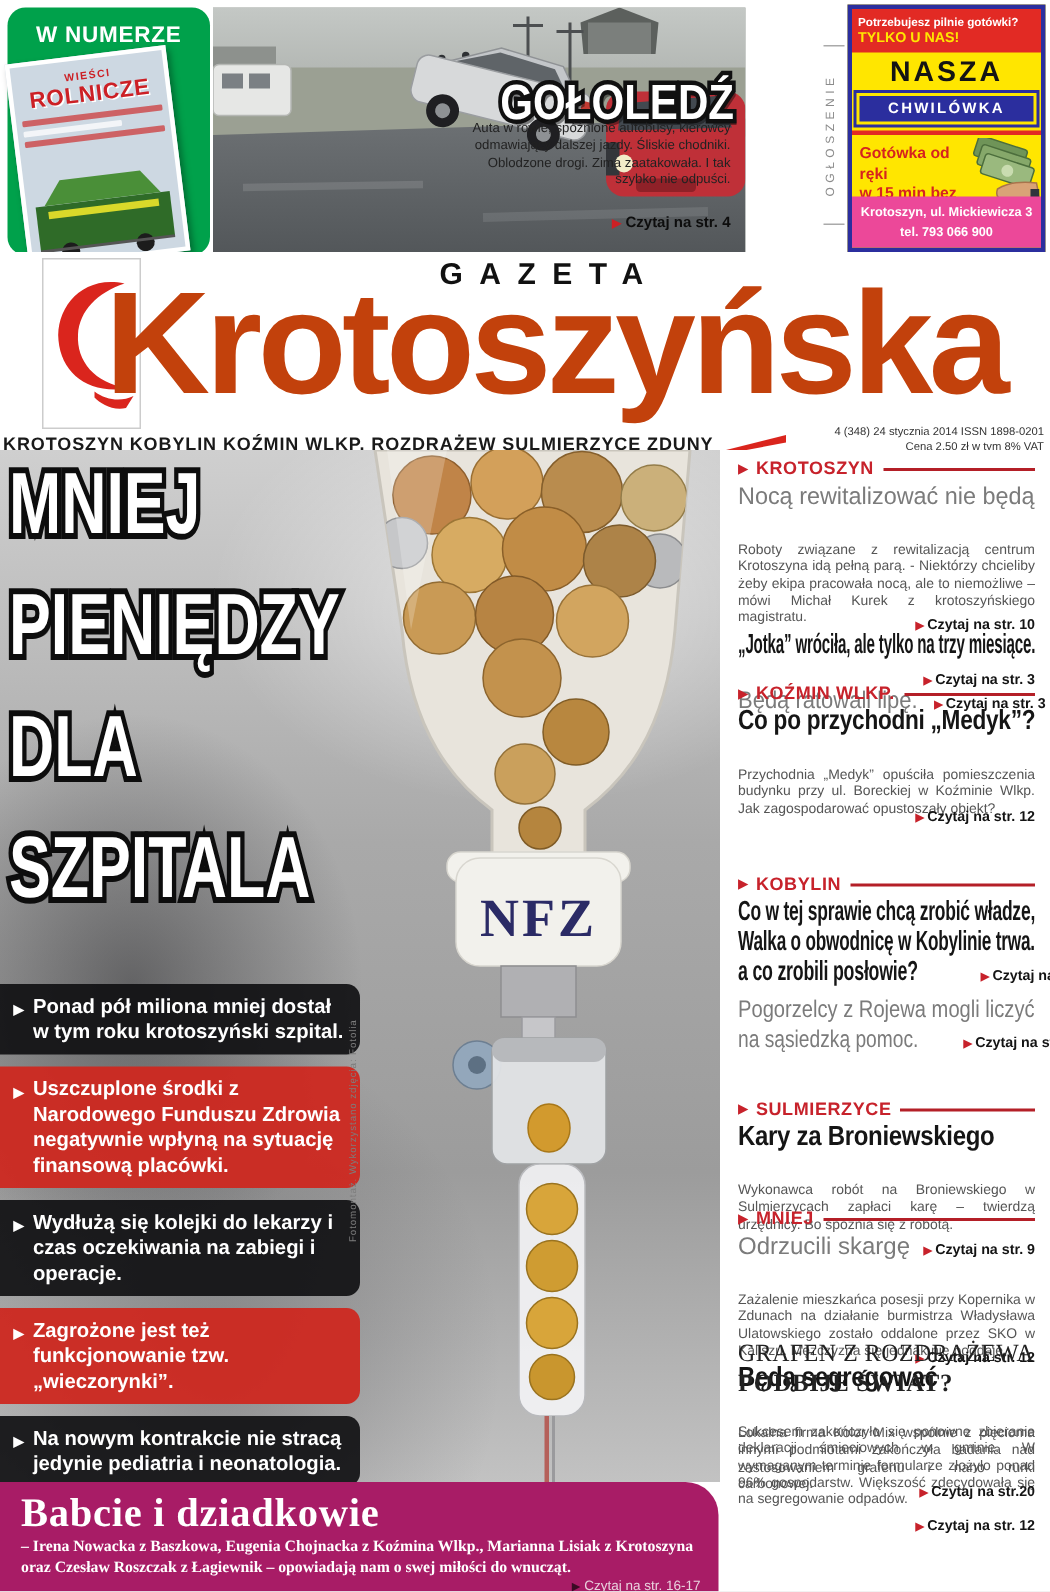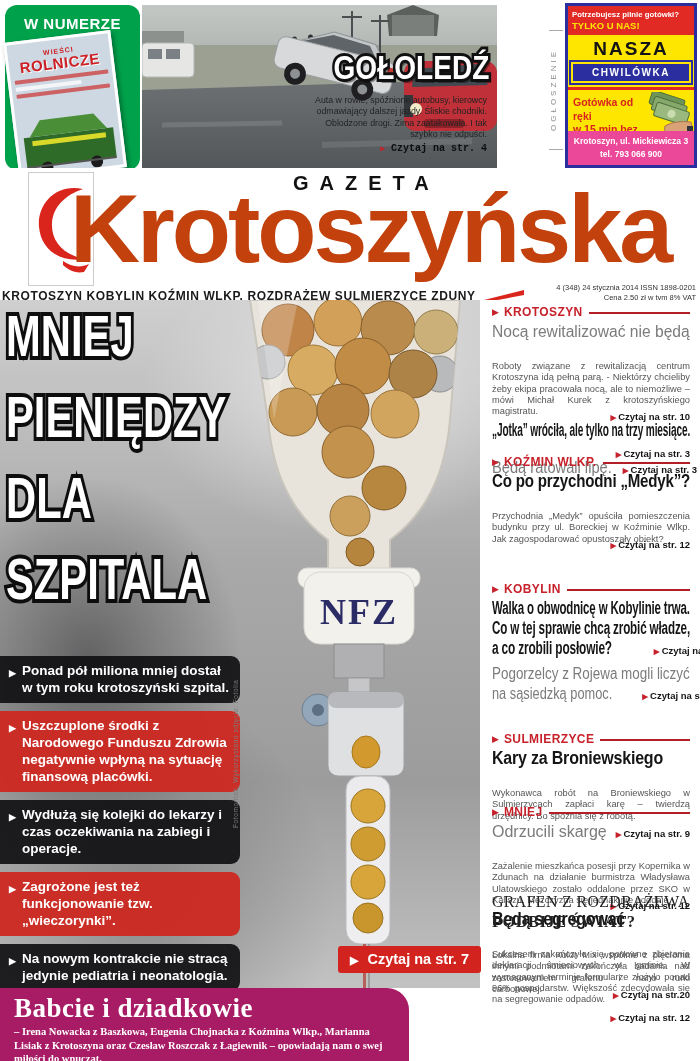--- a/index.html
+++ b/index.html
@@ -18,21 +18,21 @@
   .magcard .bars div:nth-child(2){width:70%;background:#fff;}
   .magcard svg{position:absolute;bottom:0;left:0;}
   .topphoto{position:absolute;left:142px;top:5px;width:355px;height:163px;overflow:hidden;background:#9aa09a;}
   .golo{position:absolute;right:8px;top:44px;height:40px;}
   .golo span{position:absolute;right:0;top:0;white-space:nowrap;font-weight:700;font-size:33px;
              transform:scaleX(.85);transform-origin:100% 50%;letter-spacing:0;}
   .golo .stk{-webkit-text-stroke:6px #101010;color:#101010;text-shadow:3px 4px 0 rgba(10,10,10,.45);}
   .golo .fil{color:#fff;}
   .golo-body{position:absolute;right:10px;bottom:12px;width:178px;text-align:right;
              font-size:8.8px;line-height:1.28;color:#222;}
-  .golo-rm{margin-top:3px;font-size:10px;font-weight:700;color:#0d0d0d;font-family:Liberation Mono, monospace;}
+  .golo-rm{margin-top:18px;font-size:10px;font-weight:700;color:#0d0d0d;}
   .golo-rm .ar{color:#cc2025;font-size:8px;}
   .vlab{position:absolute;left:549px;top:30px;height:110px;width:14px;
         writing-mode:vertical-rl;transform:rotate(180deg);font-size:8px;color:#8b8b8b;
         letter-spacing:3px;text-align:center;border-top:1px solid #aaa;border-bottom:1px solid #aaa;padding:4px 0;}
   .ad{position:absolute;left:565px;top:3px;width:132px;height:165px;background:#ffe600;
       border:3px solid #2b2e9e;box-sizing:border-box;}
   .ad .red{background:#e22a24;color:#fff;font-weight:700;font-size:7.8px;padding:4px 3px 3px 4px;line-height:1.3;}
   .ad .red .y{color:#ffe600;font-size:9.5px;}
   .ad .nasza{color:#141414;font-weight:700;font-size:19px;text-align:center;letter-spacing:2px;padding:3px 0 2px;}
   .ad .chwil{background:#2b2e9e;border:2px solid #ffe600;margin:0 3px;color:#fff;font-weight:700;
@@ -90,21 +90,21 @@
   .hl-light{font-size:16px;color:#7b7b7b;}
   .hl-bold{font-size:16px;font-weight:700;color:#151515;letter-spacing:-.2px;}
   .hl-serif{font-family:"Liberation Serif",serif;font-size:16.5px;color:#222;letter-spacing:.4px;}
   .news-body{font-size:9.3px;line-height:11.3px;color:#555;text-align:justify;margin-top:18px;}
   .rm{font-size:9.5px;font-weight:700;color:#141414;white-space:nowrap;}
   .rm .ar{color:#c7222b;font-size:7.5px;margin-right:2px;}
   .hl-row .rm{margin-left:auto;}
   .rm-row{text-align:right;margin-top:1px;height:11px;}
   .rm-row.overlap{margin-top:-11px;}
   
-  .babcie{position:absolute;left:0;top:988px;width:409px;height:73px;background:#a81c66;
+  .babcie{position:absolute;left:0;top:988px;width:479px;height:73px;background:#a81c66;
           border-top-right-radius:22px;color:#fff;box-sizing:border-box;padding:7px 12px 0 14px;
           font-family:"Liberation Serif",serif;}
   .babcie h1{margin:0;font-size:27px;font-weight:700;letter-spacing:.5px;line-height:1;}
   .babcie .bb{font-size:10.5px;font-weight:700;line-height:1.3;margin-top:3px;}
   .babcie .brm{text-align:right;font-family:"Liberation Sans",sans-serif;font-size:9px;color:#e9d2de;margin-top:0px;}
   .babcie .brm .ar{color:#3a0a24;font-size:7.5px;}
 </style>
 </head>
 <body>
 
@@ -332,24 +332,20 @@
         <div class="bullet red">
           <span class="b-arrow">▶</span>
           <span class="b-text">Zagrożone jest też funkcjonowanie tzw. „wieczorynki”.</span>
         </div>
         <div class="bullet black">
           <span class="b-arrow">▶</span>
           <span class="b-text">Na nowym kontrakcie nie stracą jedynie pediatria i neonatologia.</span>
         </div>
       </div>
     <div class="credit">Fotomontaż. Wykorzystano zdjęcia: Fotolia</div>
-    <div class="badge">
-      <span class="ar">▶</span>
-      <span>Czytaj na str. 7</span>
-    </div>
   </div>
 
   <div class="news">
     <div class="news-inner">
         <div class="news-section" style="top: 5px;">
           <div class="sec-hdr">
             <span class="sec-arrow">▶</span>
             <span class="nm">KROTOSZYN</span>
             <span class="ln"></span>
           </div>
@@ -388,24 +384,24 @@
           </div>
         </div>
         <div class="news-section" style="top: 282px;">
           <div class="sec-hdr">
             <span class="sec-arrow">▶</span>
             <span class="nm">KOBYLIN</span>
             <span class="ln"></span>
           </div>
           <div class="news-item">
             <div class="hl-row">
+              <span class="fitline hl-bold" style="transform: scale(0.728, 1.15);">Co w tej sprawie chcą zrobić władze,</span>
+            </div>
+            <div class="hl-row">
               <span class="fitline hl-bold" style="transform: scale(0.717, 1.15);">Walka o obwodnicę w Kobylinie trwa.</span>
-            </div>
-            <div class="hl-row">
-              <span class="fitline hl-bold" style="transform: scale(0.728, 1.15);">Co w tej sprawie chcą zrobić władze,</span>
             </div>
             <div class="hl-row">
               <span class="fitline hl-bold" style="transform: scale(0.741, 1.15);">a co zrobili posłowie?</span>
               <span class="rm"><span class="ar">▶</span><span>Czytaj na str. 8</span></span>
             </div>
           </div>
           <div class="news-item">
             <div class="hl-row">
               <span class="fitline hl-light" style="transform: scale(0.839, 1);">Pogorzelcy z Rojewa mogli liczyć</span>
             </div>

